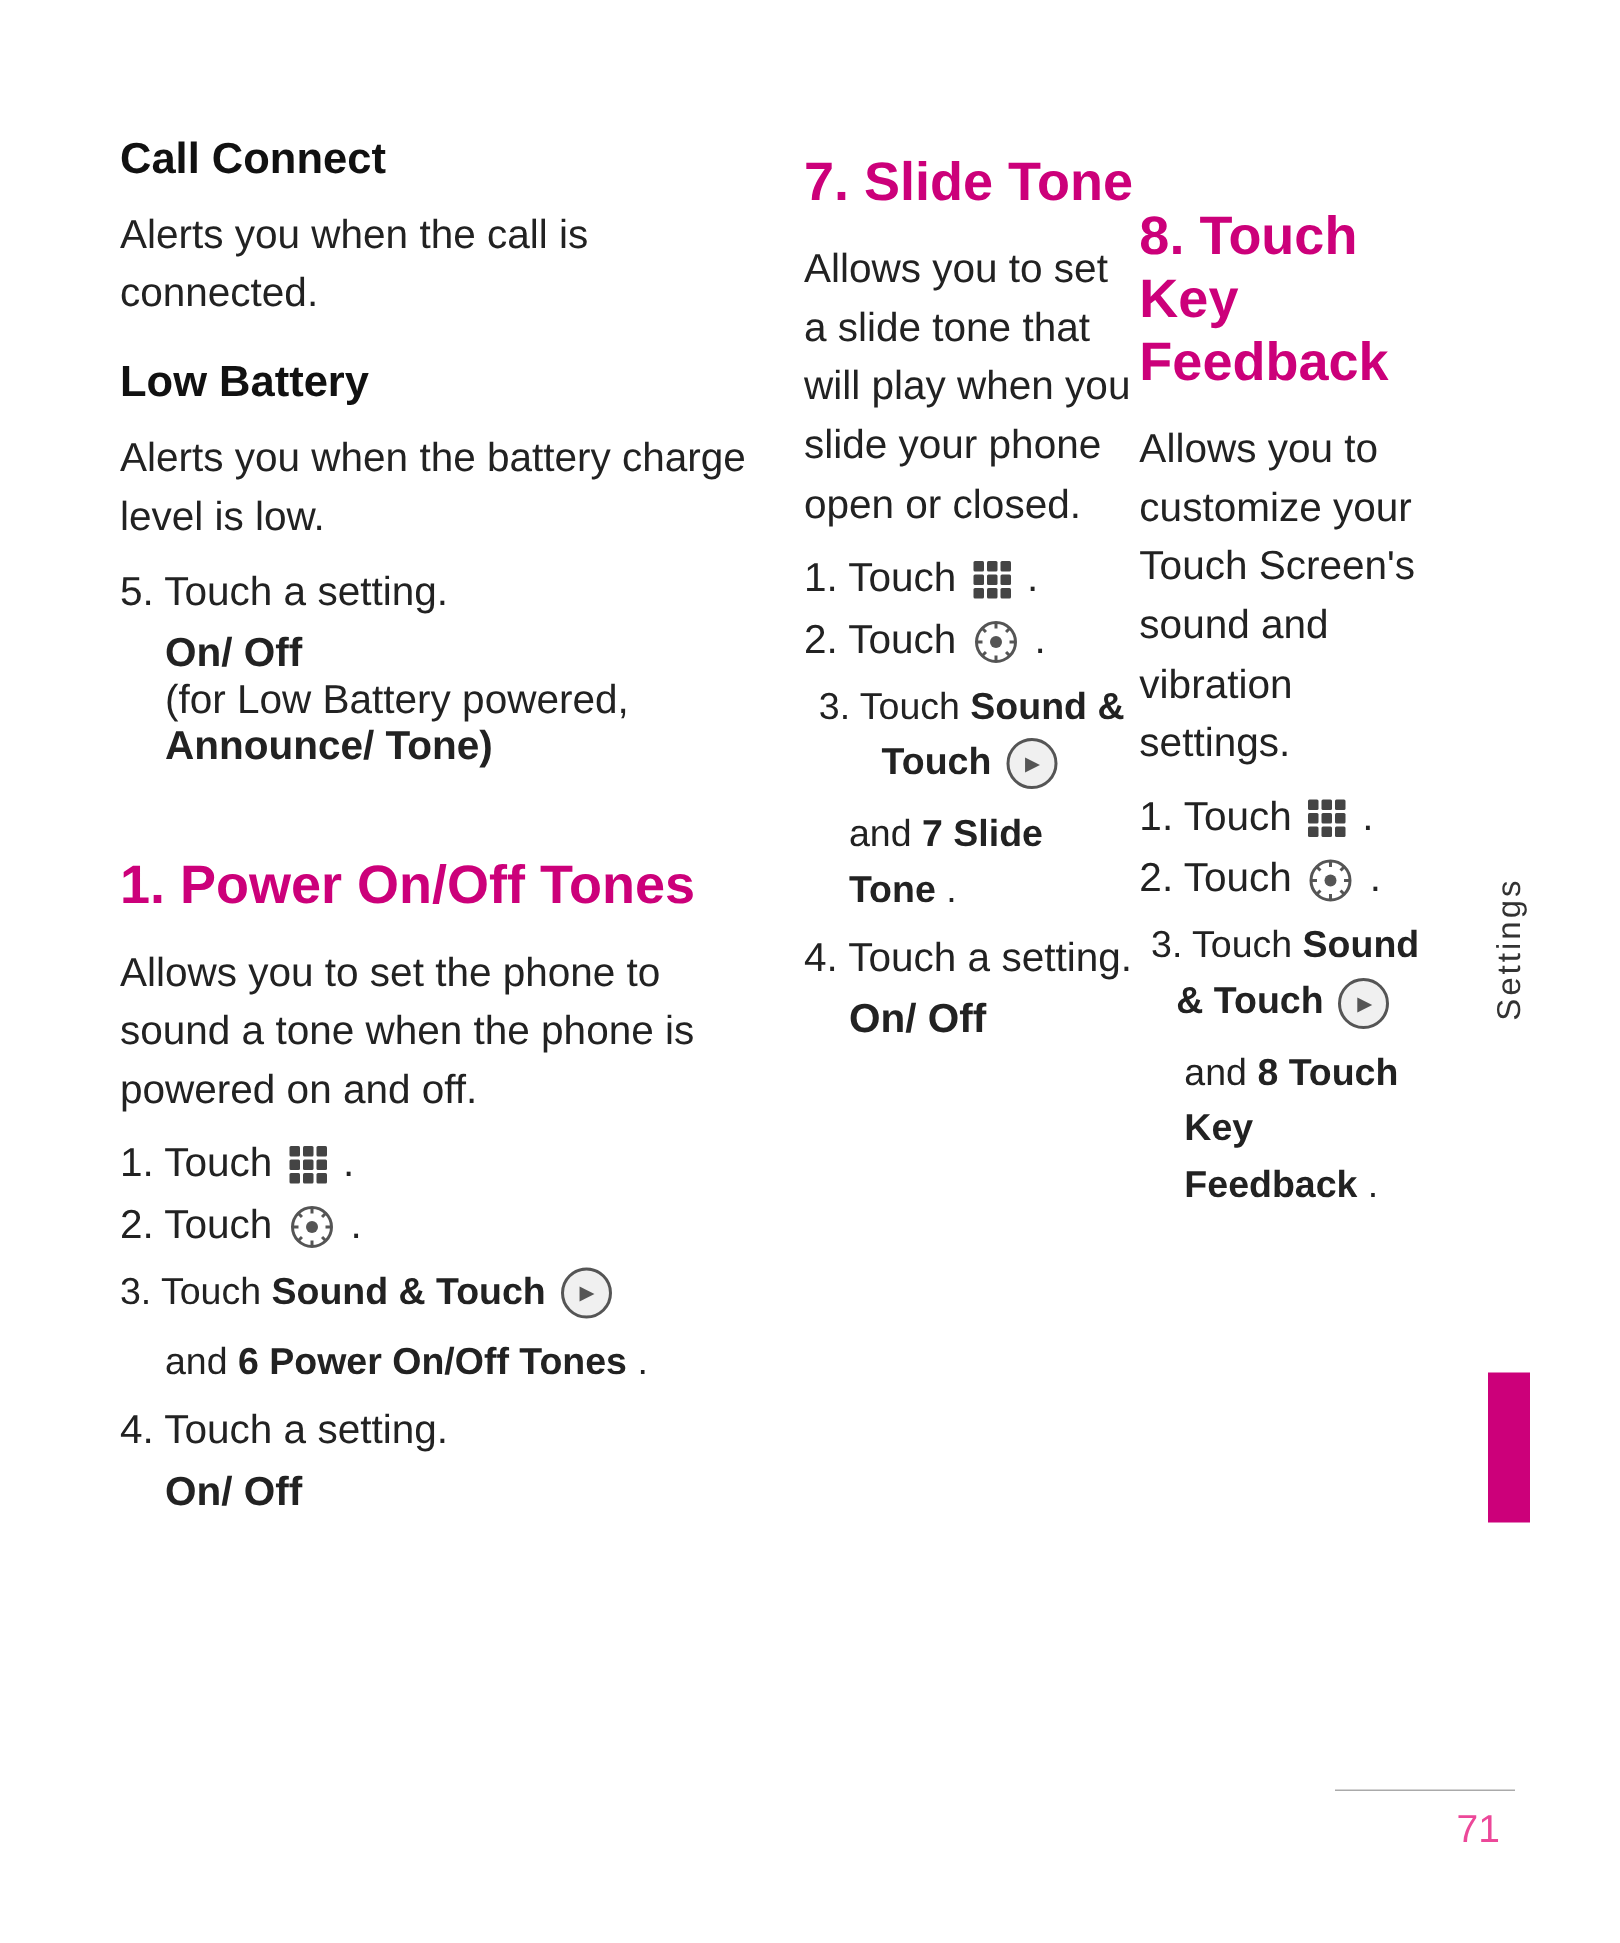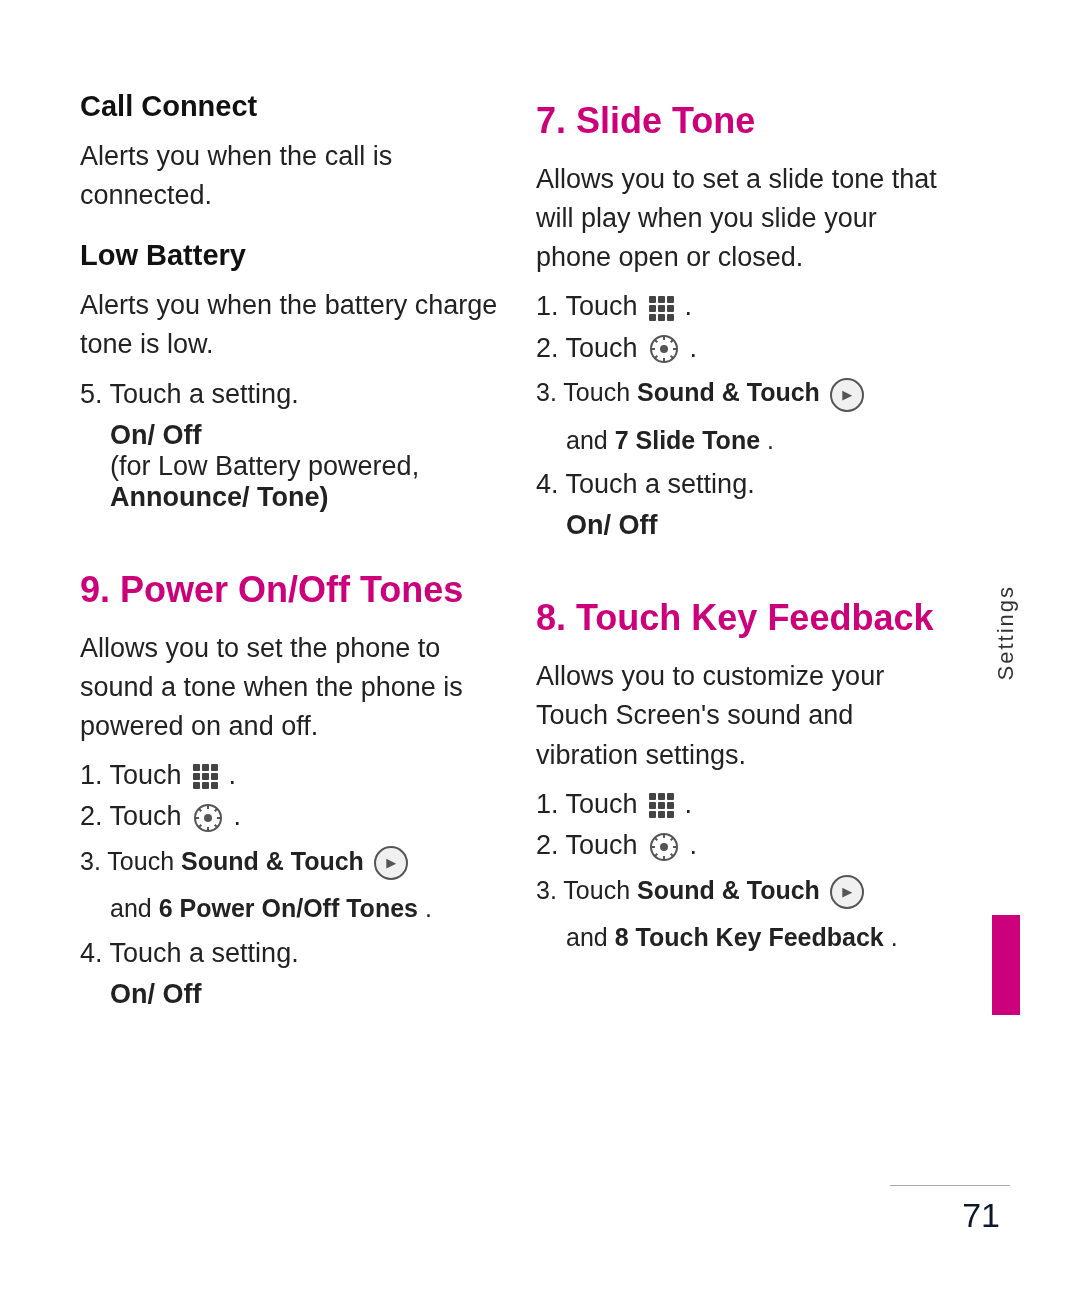--- a/index.html
+++ b/index.html
@@ -31,21 +31,21 @@
     .left-column {
       flex: 1;
       display: flex;
       flex-direction: column;
       gap: 0;
     }
 
     .right-column {
       flex: 1;
       display: flex;
-      flex-direction: column;
+      flex-direction: row;
       gap: 0;
     }
 
     .sidebar {
       width: 28px;
       display: flex;
       flex-direction: column;
       align-items: center;
       justify-content: center;
       position: relative;
@@ -171,22 +171,22 @@
 
     .divider-line {
       border: none;
       border-top: 1px solid #aaa;
       width: 120px;
       margin: 20px 0 10px auto;
     }
 
     .page-number {
       text-align: right;
-      font-size: 34px;
-      color: #0f172a;
+      font-size: 26px;
+      color: #ec4899;
       padding-right: 10px;
     }
 
     .bottom-area {
       position: absolute;
       bottom: 60px;
       right: 70px;
       text-align: right;
     }
 
@@ -216,33 +216,33 @@
 
     <div class="left-column">
 
       <div>
         <div class="section-heading-bold">Call Connect</div>
         <div class="body-text">Alerts you when the call is connected.</div>
       </div>
 
       <div class="section-gap-small">
         <div class="section-heading-bold">Low Battery</div>
-        <div class="body-text">Alerts you when the battery charge tone is low.</div>
+        <div class="body-text">Alerts you when the battery charge level is low.</div>
         <div class="step-line">
           <span>5. Touch a setting.</span>
         </div>
         <div class="indent-block">
           <div class="indent-bold">On/ Off</div>
           <div class="indent-text">(for Low Battery powered,</div>
           <div class="indent-bold">Announce/ Tone)</div>
         </div>
       </div>
 
       <div class="section-gap-large">
-        <div class="section-heading-pink">9. Power On/Off Tones</div>
+        <div class="section-heading-pink">1. Power On/Off Tones</div>
         <div class="body-text">Allows you to set the phone to sound a tone when the phone is powered on and off.</div>
 
         <div class="step-line">
           <span>1. Touch</span>
 
           <span>
             <span class="icon-grid">
               <span class="icon-grid-cell"></span>
                 <span class="icon-grid-cell"></span>
                 <span class="icon-grid-cell"></span>

